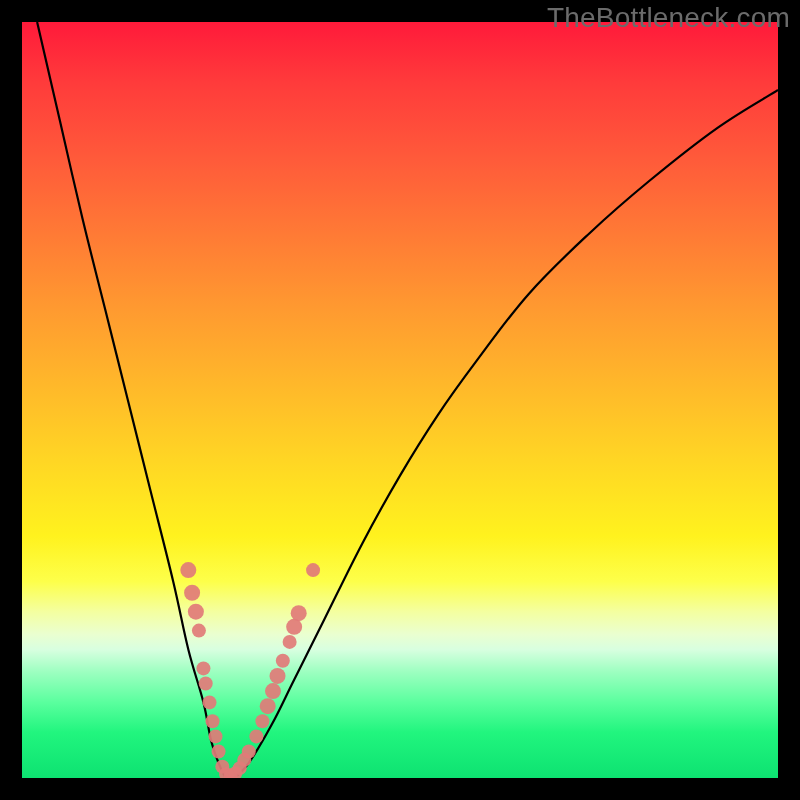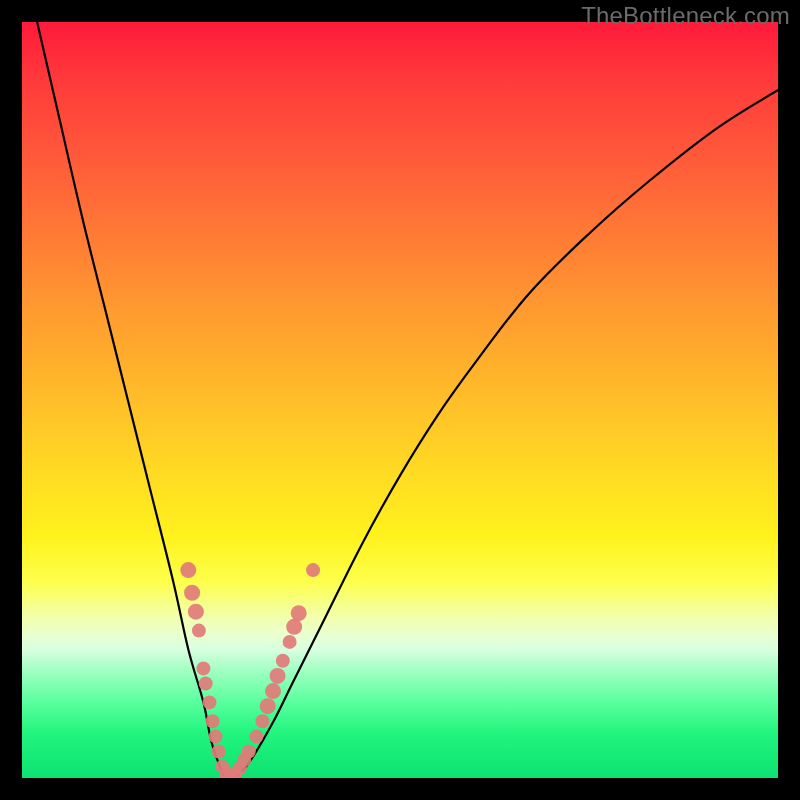--- a/index.html
+++ b/index.html
@@ -40,21 +40,21 @@
       #9cffc0 86%,
       #5aff9e 90%,
       #21f57e 94%,
       #0de271 100%);
   }
   .watermark {
     position: absolute;
     top: 2px;
     right: 10px;
     color: #6b6b6b;
-    font-size: 24px;
+    font-size: 28px;
     letter-spacing: 0.2px;
     font-weight: 500;
   }
   svg.curve {
     position: absolute;
     top: 0; left: 0;
     width: 756px;
     height: 756px;
   }
 </style>

